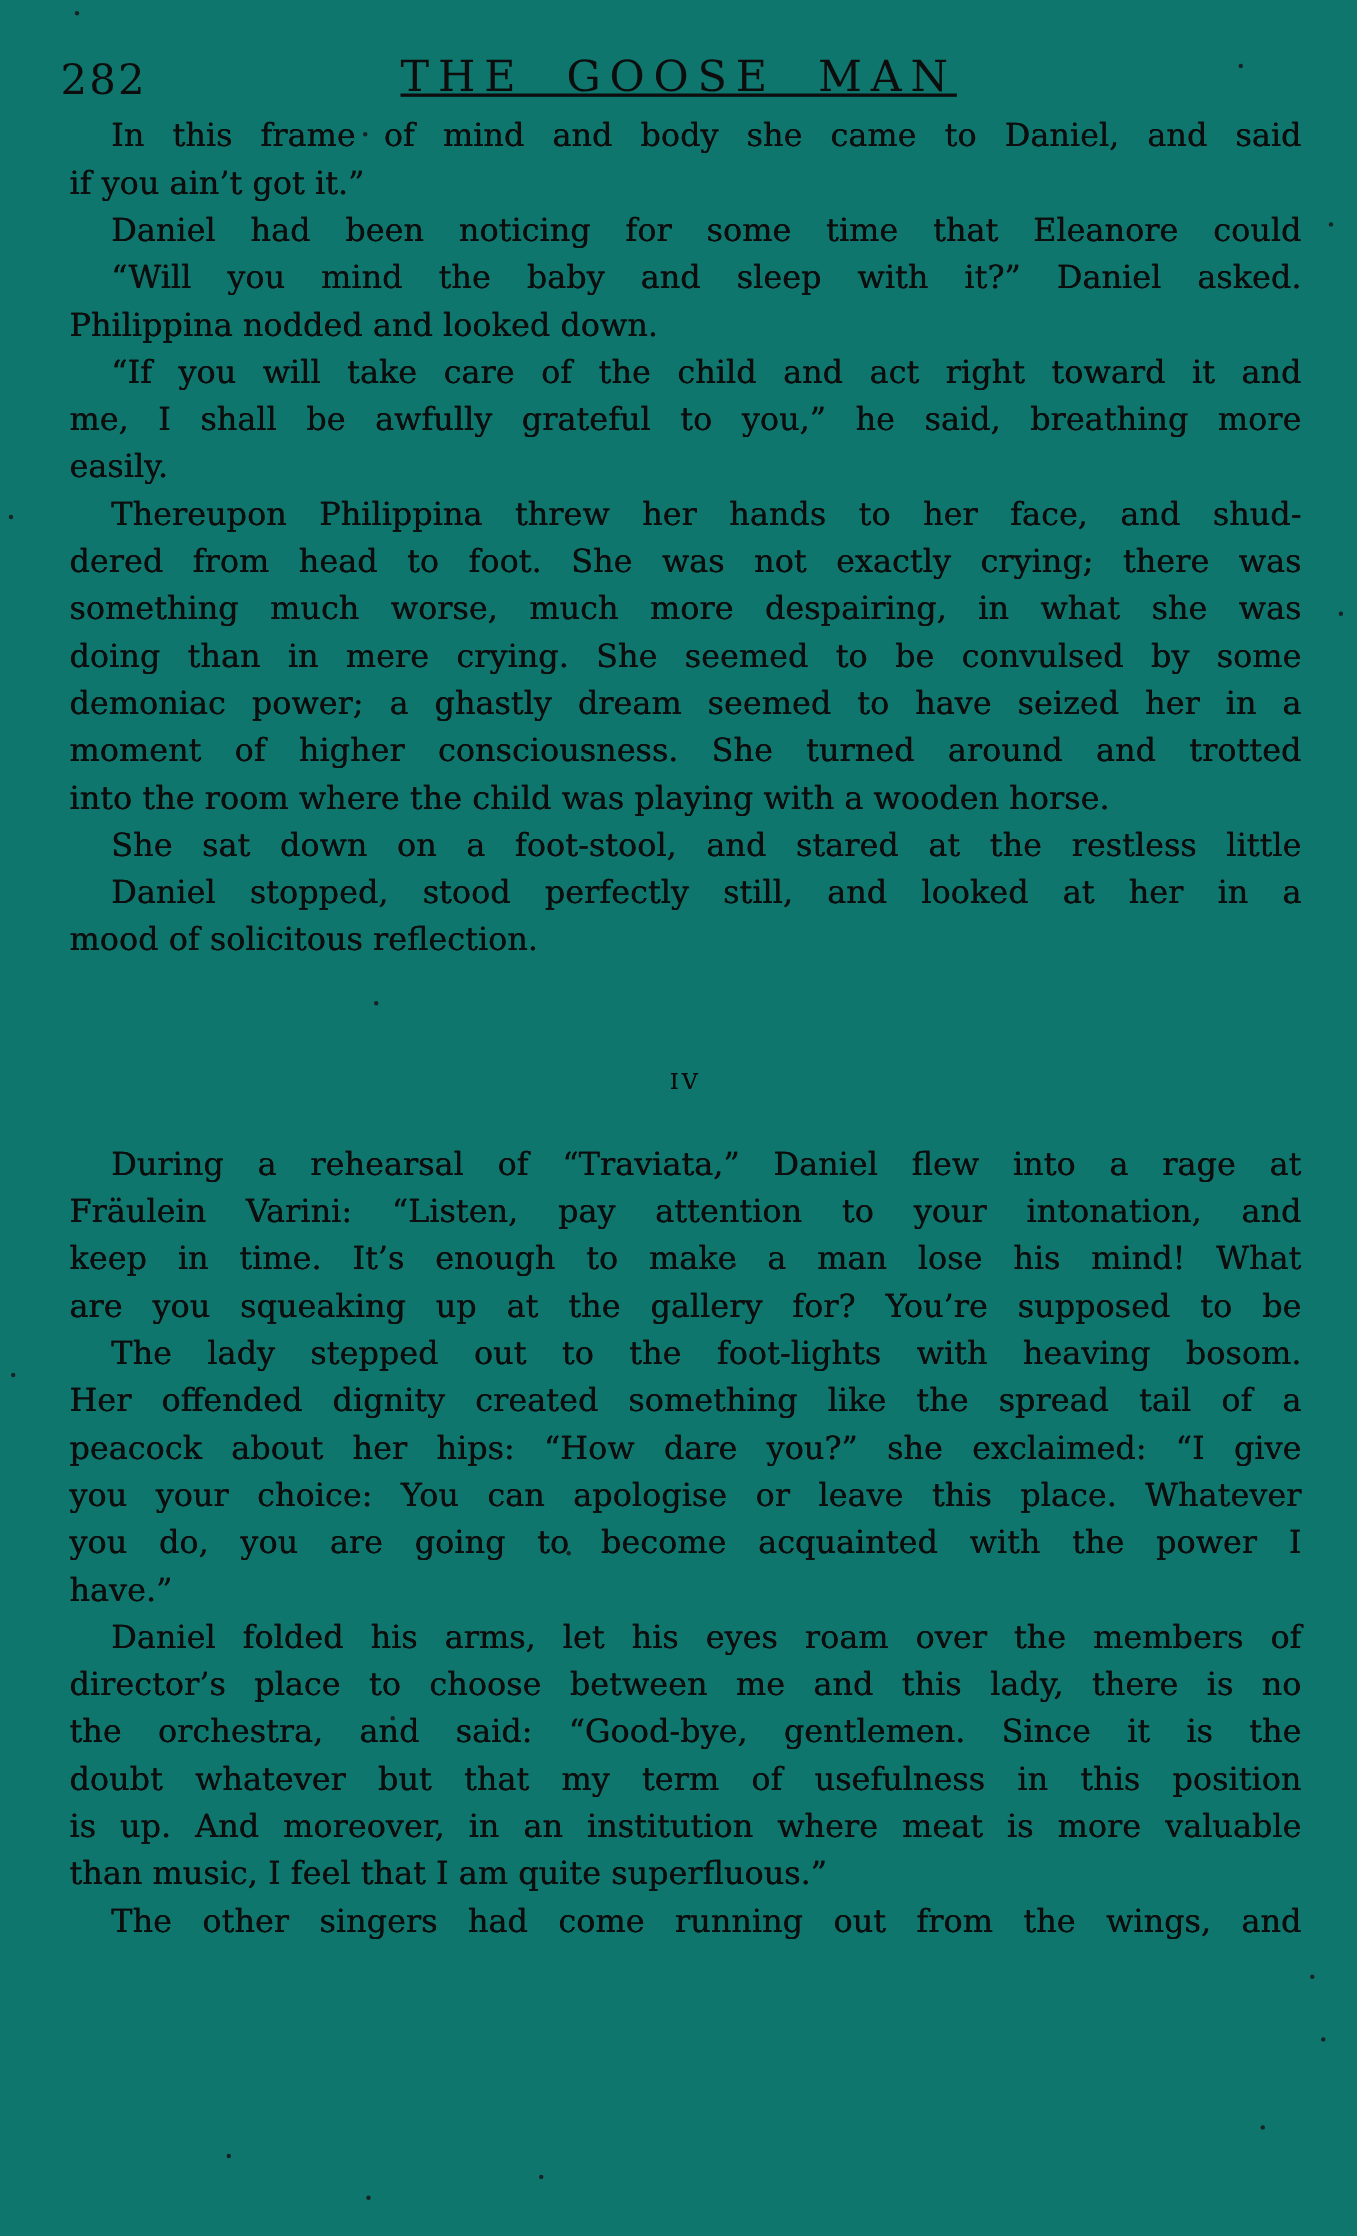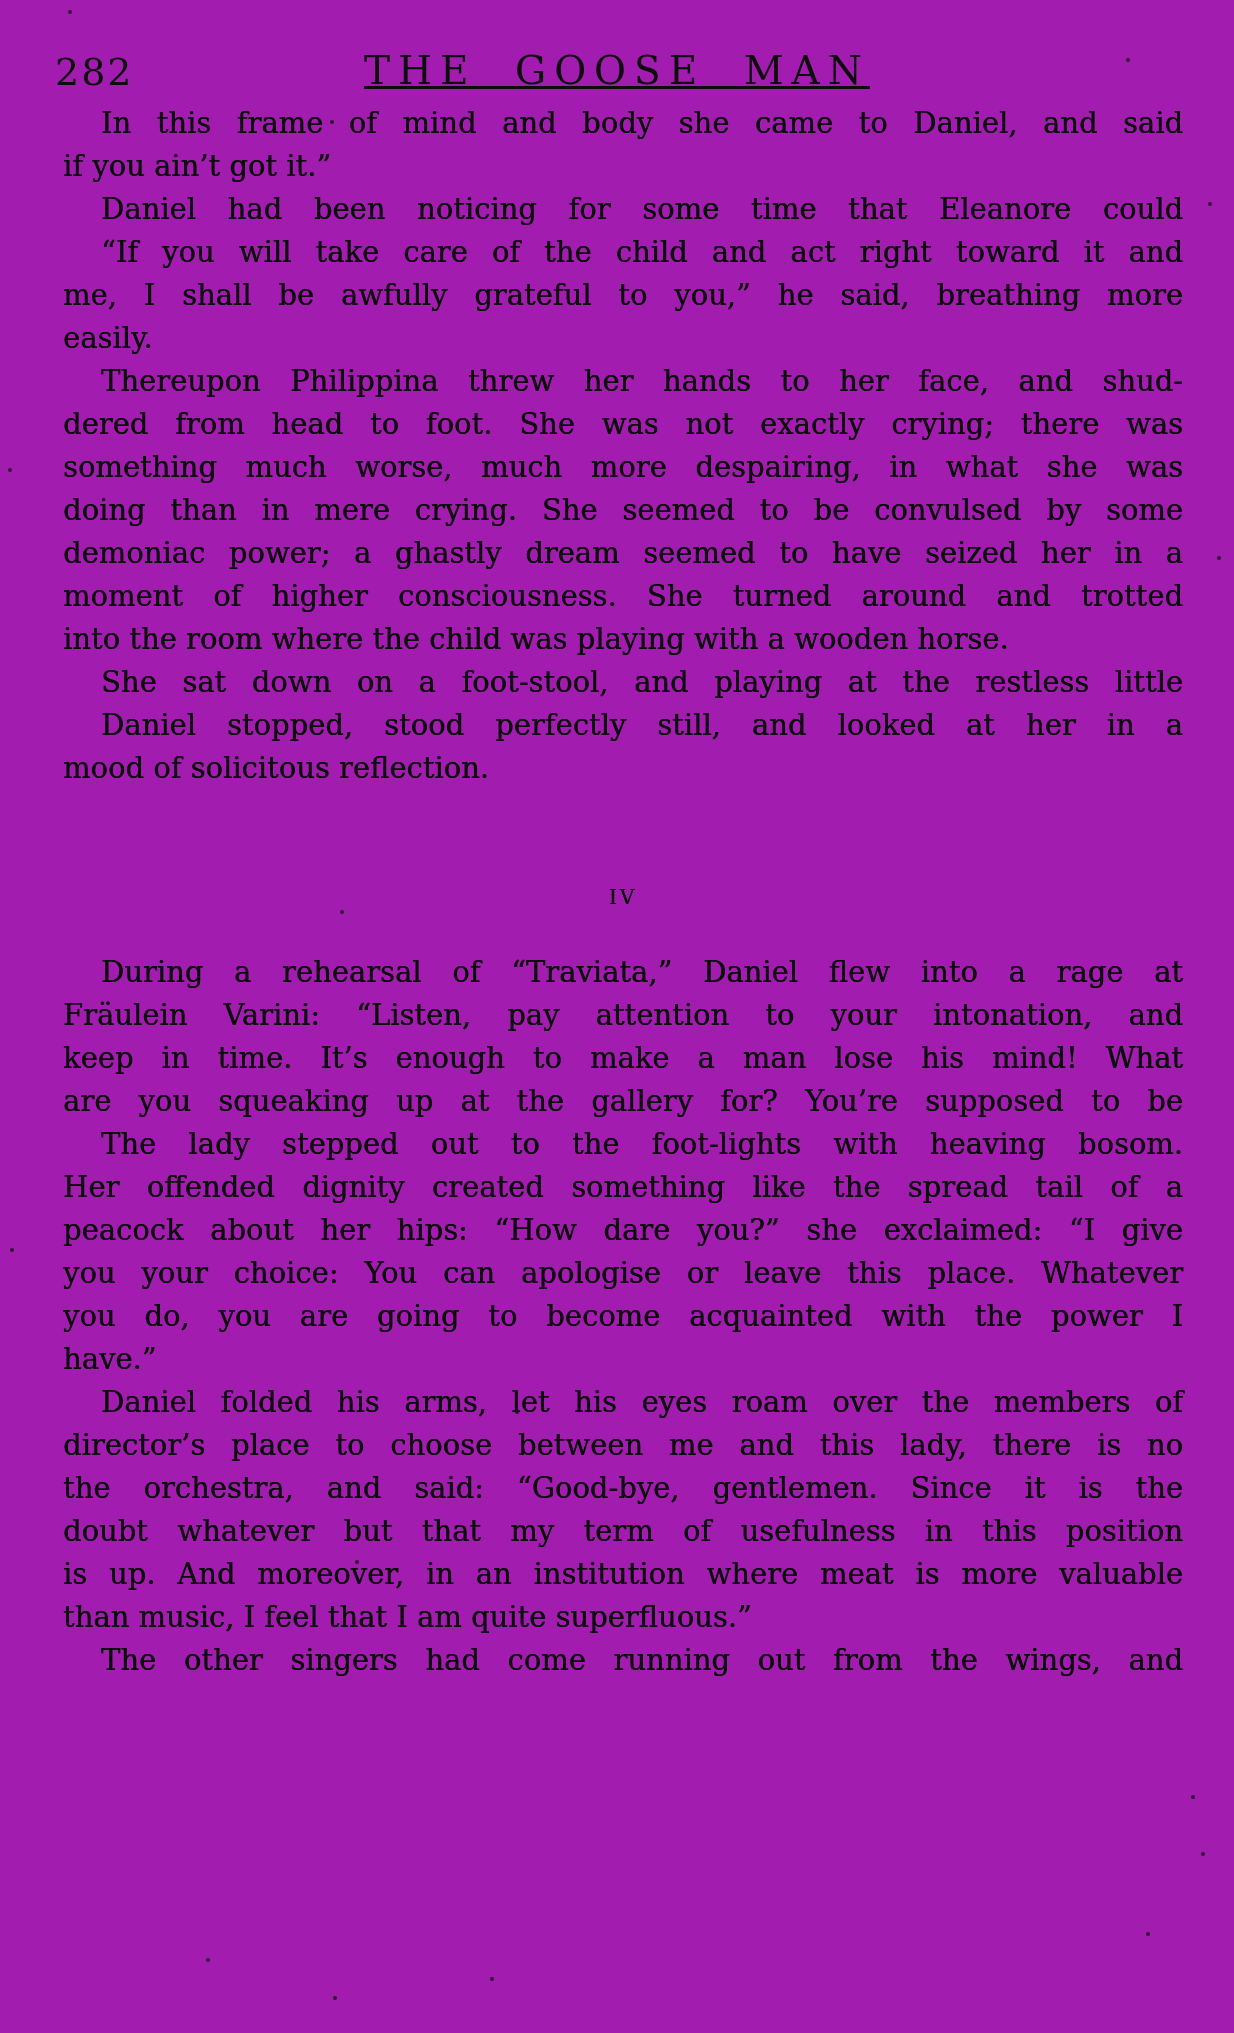--- a/index.html
+++ b/index.html
@@ -1,20 +1,20 @@
 <!DOCTYPE html>
 <html><head>
 <meta charset="utf-8">
 <style>
   html, body { margin: 0; padding: 0; background: #ffffff; }
   .page {
     position: relative;
     width: 1234px;
     height: 2033px;
-    background: #a21caf;
+    background: #0f766e;
     color: #0d0d0d;
     font-family: "DejaVu Serif", "Liberation Serif", serif;
     overflow: hidden;
   }
   .page-number {
     position: absolute;
     left: 55px;
     top: 52px;
     font-size: 38px;
     line-height: 40px;
@@ -79,39 +79,43 @@
 
     <div class="para">
       <div class="jl first">In this frame of mind and body she came to Daniel, and said</div>
       <div class="ll">if you ain’t got it.”</div>
     </div>
 
     <div class="para">
       <div class="jl first">Daniel had been noticing for some time that Eleanore could</div>
     </div>
 
+    <div class="para">
+      <div class="jl first">“Will you mind the baby and sleep with it?” Daniel asked.</div>
+      <div class="ll">Philippina nodded and looked down.</div>
+    </div>
 
     <div class="para">
       <div class="jl first">“If you will take care of the child and act right toward it and</div>
       <div class="jl">me, I shall be awfully grateful to you,” he said, breathing more</div>
       <div class="ll">easily.</div>
     </div>
 
     <div class="para">
       <div class="jl first">Thereupon Philippina threw her hands to her face, and shud-</div>
       <div class="jl">dered from head to foot.  She was not exactly crying; there was</div>
       <div class="jl">something much worse, much more despairing, in what she was</div>
       <div class="jl">doing than in mere crying.  She seemed to be convulsed by some</div>
       <div class="jl">demoniac power; a ghastly dream seemed to have seized her in a</div>
       <div class="jl">moment of higher consciousness.  She turned around and trotted</div>
       <div class="ll">into the room where the child was playing with a wooden horse.</div>
     </div>
 
     <div class="para">
-      <div class="jl first">She sat down on a foot-stool, and playing at the restless little</div>
+      <div class="jl first">She sat down on a foot-stool, and stared at the restless little</div>
     </div>
 
     <div class="para">
       <div class="jl first">Daniel stopped, stood perfectly still, and looked at her in a</div>
       <div class="ll">mood of solicitous reflection.</div>
     </div>
 
     <div class="section-heading">IV</div>
 
     <div class="para">

